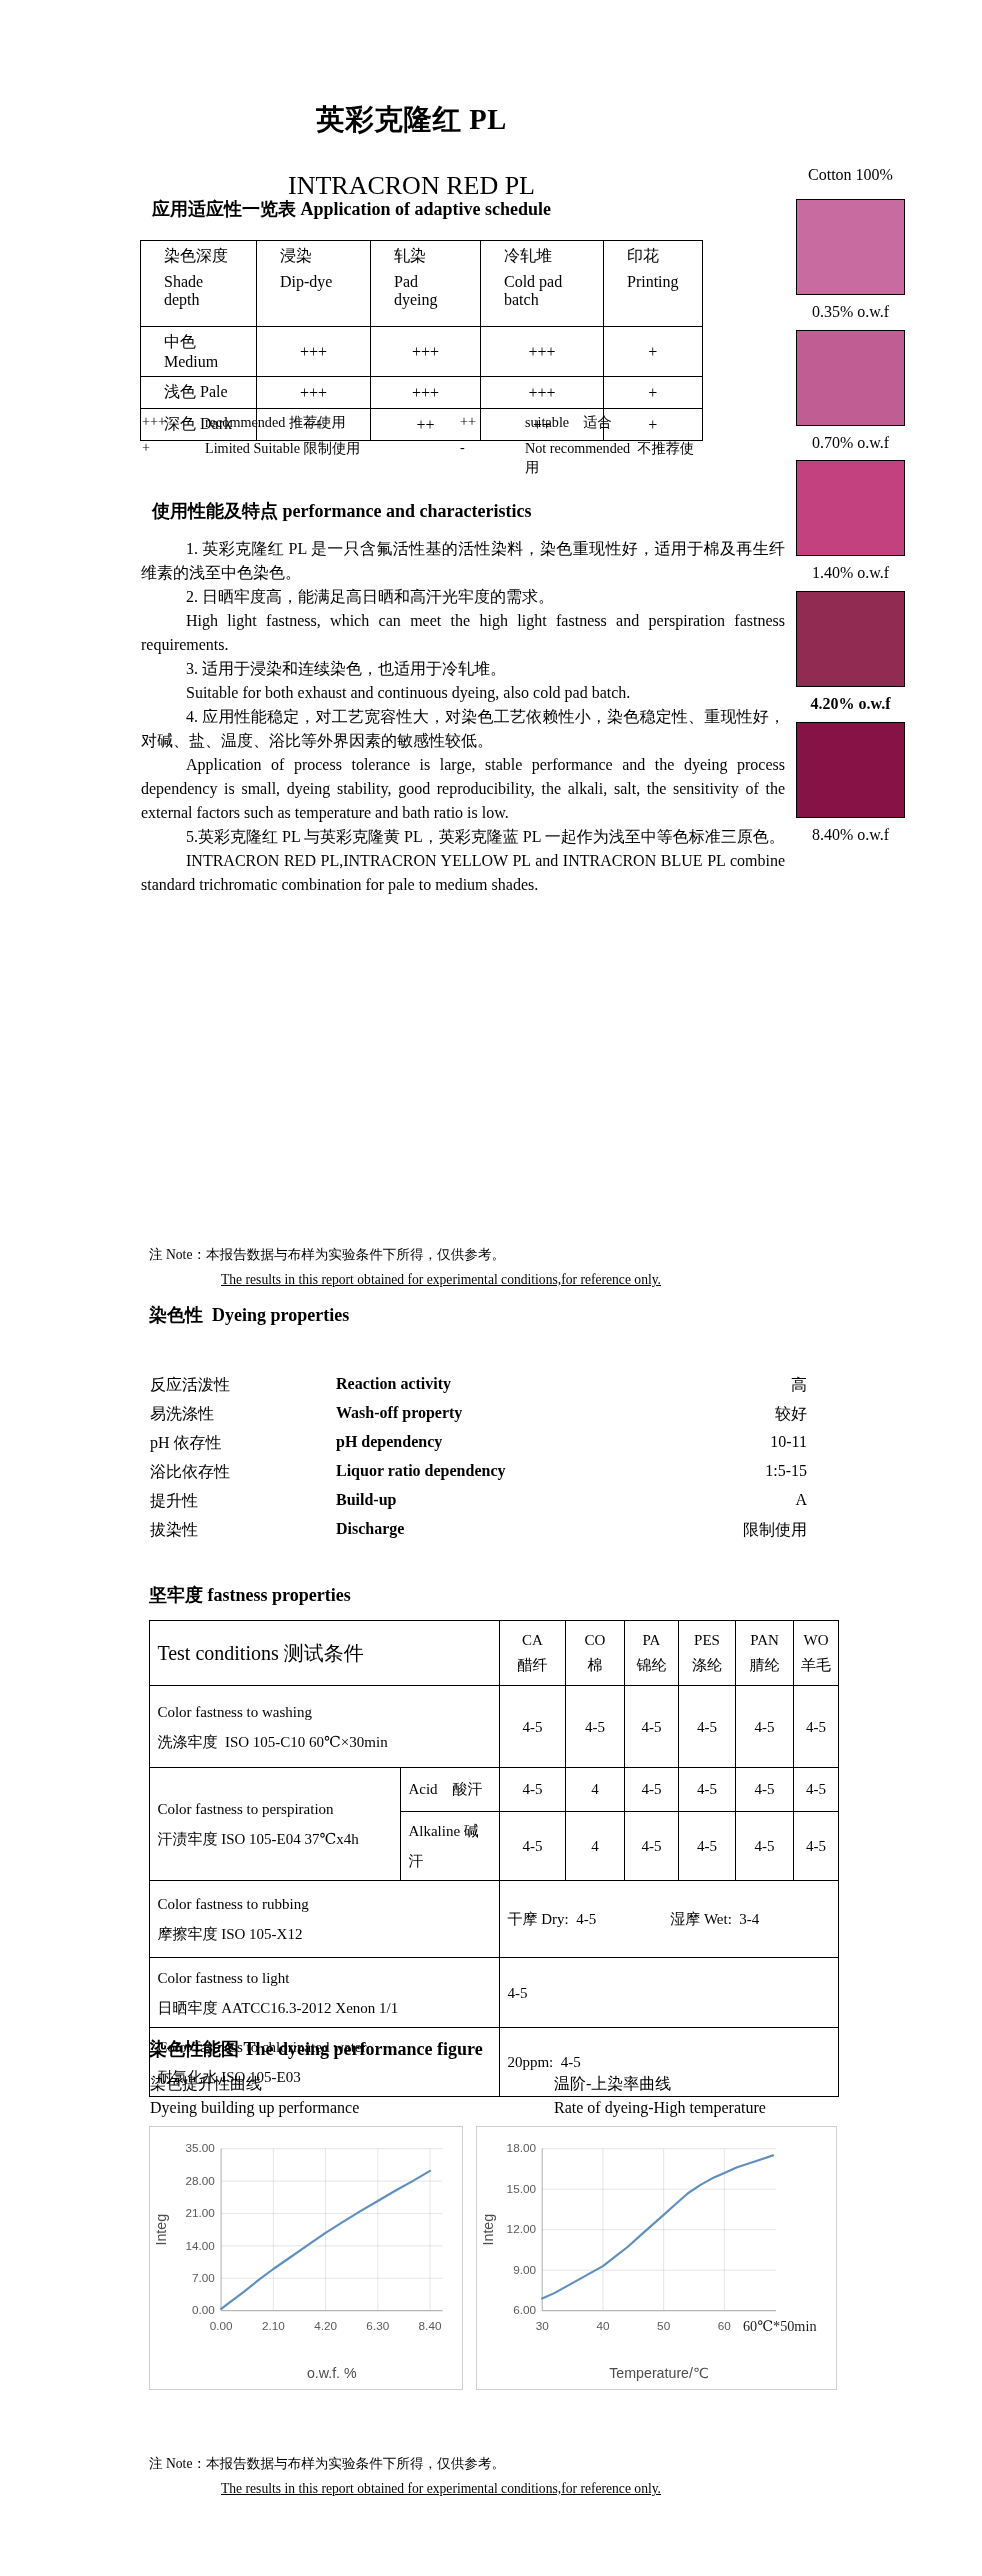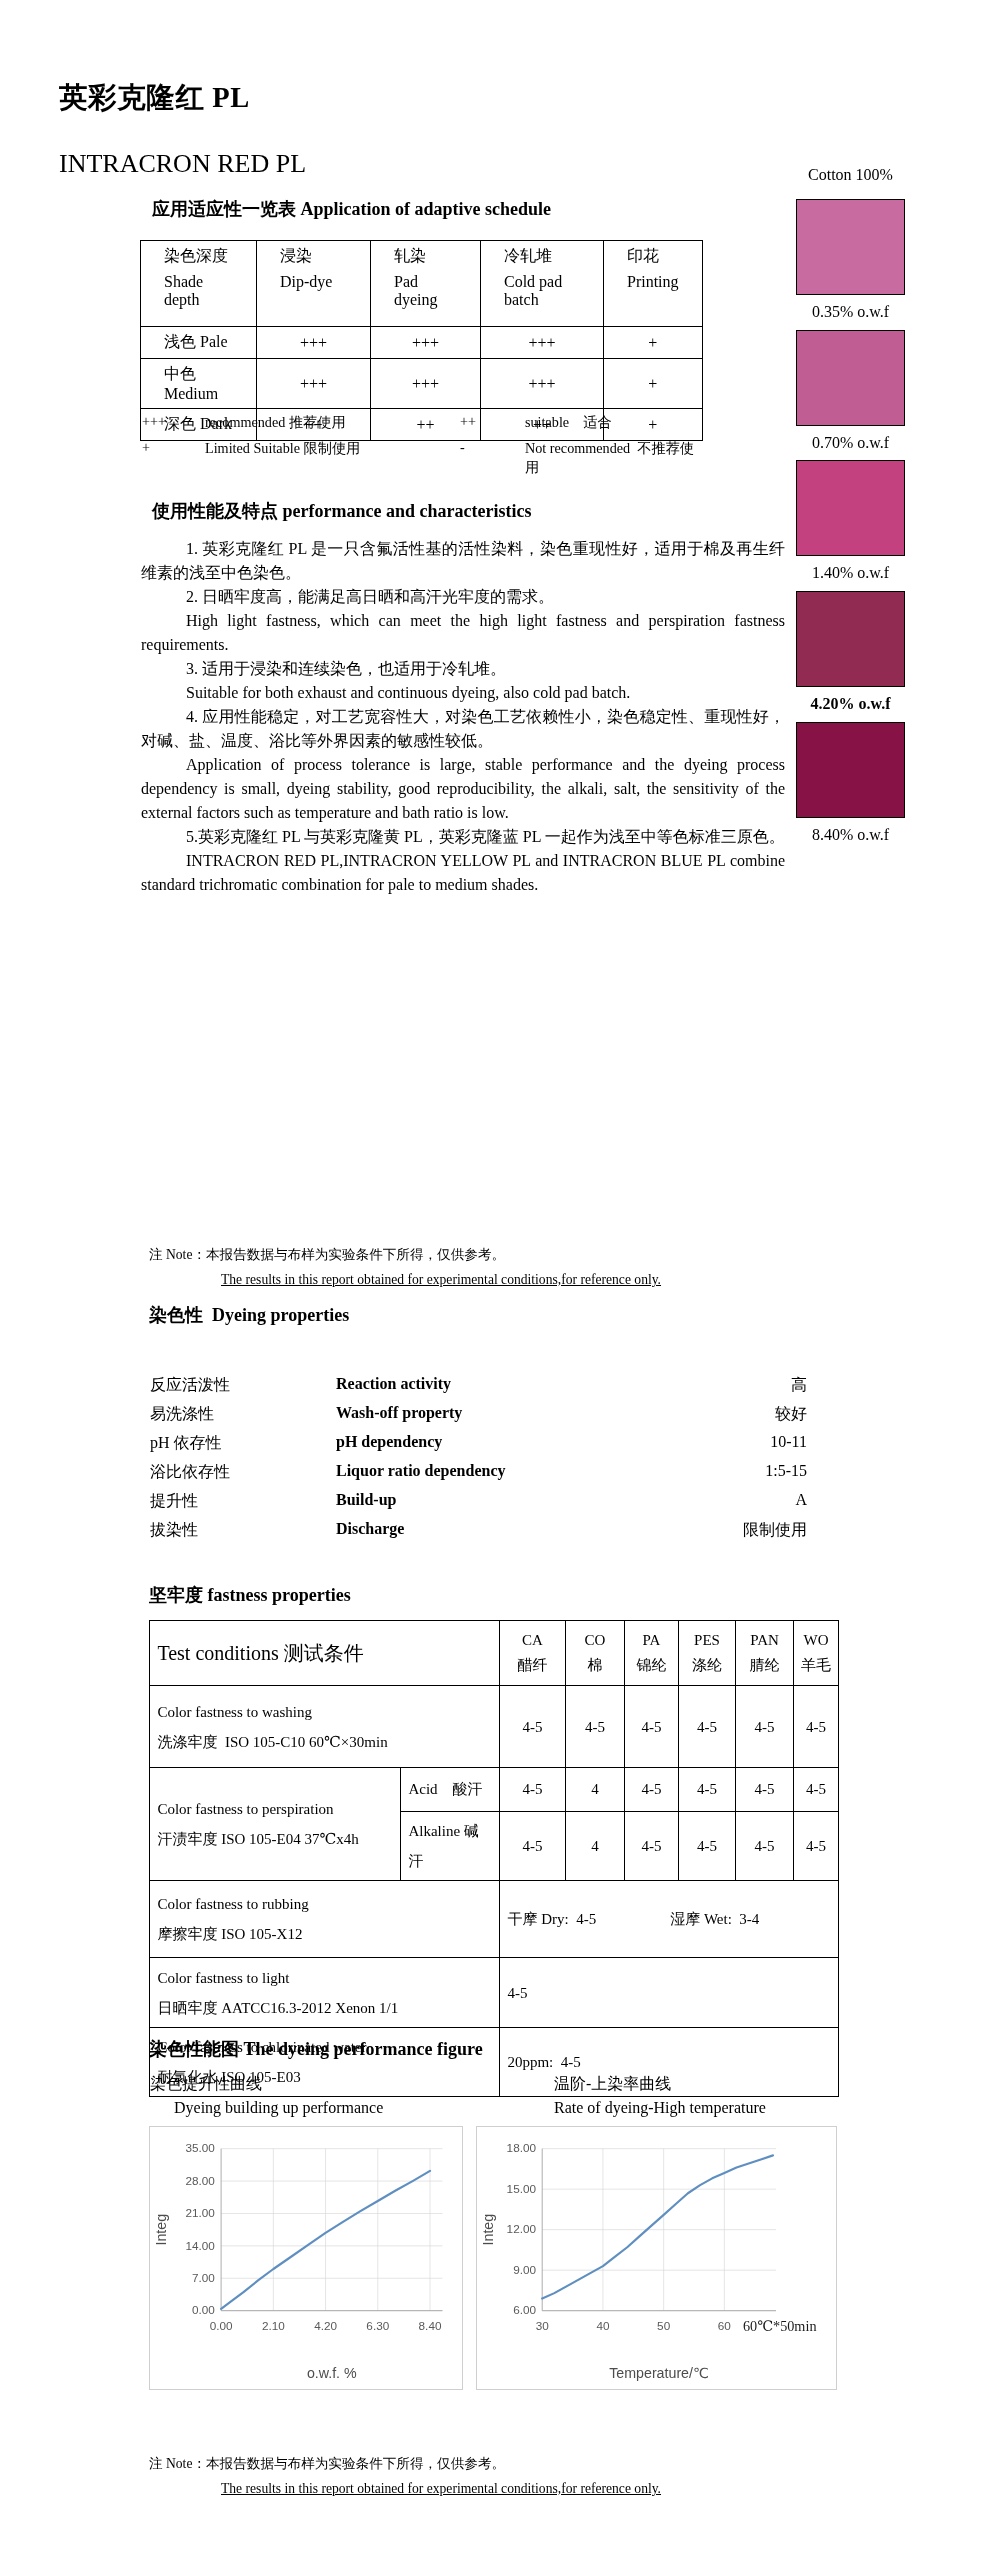--- a/index.html
+++ b/index.html
@@ -1,19 +1,19 @@
 <!DOCTYPE html>
 <html style="font-size:10px"><head>
 <meta charset="utf-8">
 <style>
   html,body{margin:0;padding:0;background:#ffffff;}
   .page{position:relative;width:982px;height:2576px;background:#fff;
         font-family:"Liberation Serif","DejaVu Serif",serif;color:#000;overflow:hidden;}
   .abs{position:absolute;}
-  .center{}
+  .center{text-align:center;margin-top:22px;}
   .pre{white-space:pre-wrap;}
   .bold{font-weight:bold;}
 
   .title{top:79px;left:59px;width:705px;font-size:28.5px;font-weight:bold;letter-spacing:0.6px;}
   .subtitle{top:149px;left:59px;width:705px;font-size:26px;font-weight:normal;}
 
   .h{font-size:18px;font-weight:bold;}
   .adaptive-heading{top:197px;left:152px;text-align:center;}
   .perf-heading{top:499px;left:152px;}
   .dyeing-heading{top:1303px;left:149px;}
@@ -102,28 +102,28 @@
       <th>
             <div>冷轧堆</div>
             <div class="en">Cold pad batch</div>
           </th>
       <th>
             <div>印花</div>
             <div class="en">Printing</div>
           </th>
     </tr>
     <tr>
+      <td>中色 Medium</td>
+      <td class="val">+++</td>
+      <td class="val">+++</td>
+      <td class="val">+++</td>
+      <td class="val">+</td>
+    </tr>
+    <tr>
       <td>浅色 Pale</td>
-      <td class="val">+++</td>
-      <td class="val">+++</td>
-      <td class="val">+++</td>
-      <td class="val">+</td>
-    </tr>
-    <tr>
-      <td>中色 Medium</td>
       <td class="val">+++</td>
       <td class="val">+++</td>
       <td class="val">+++</td>
       <td class="val">+</td>
     </tr>
     <tr>
       <td>深色 Dark</td>
       <td class="val">++</td>
       <td class="val">++</td>
       <td class="val">++</td>
@@ -290,21 +290,21 @@
             <div>Color fastness to chlorinated water</div>
             <div>耐氯化水 ISO 105-E03</div>
           </td>
       <td colspan="6" class="pre">20ppm:  4-5</td>
     </tr>
   </tbody>
     </table>
 
   <div class="abs h fig-heading">染色性能图 The dyeing performance figure</div>
   <div class="abs figsub" style="top:2074px;left:150px;">染色提升性曲线</div>
-  <div class="abs figsub" style="top:2099px;left:150px;margin-left:24px;">Dyeing building up performance</div>
+  <div class="abs figsub" style="top:2099px;left:150px;">Dyeing building up performance</div>
   <div class="abs figsub" style="top:2074px;left:554px;">温阶-上染率曲线</div>
   <div class="abs figsub" style="top:2099px;left:554px;">Rate of dyeing-High temperature</div>
 
   <div class="abs chart-box chart-left">
     <svg width="311" height="261" viewBox="0 0 503 422">
         <line x1="115" y1="297" x2="473" y2="297" stroke="#d4d4d4" stroke-width="1"></line>
         <text x="105" y="303" text-anchor="end" class="tick">0.00</text>
         <line x1="115" y1="244.6" x2="473" y2="244.6" stroke="#d4d4d4" stroke-width="1"></line>
         <text x="105" y="250.6" text-anchor="end" class="tick">7.00</text>
         <line x1="115" y1="192.2" x2="473" y2="192.2" stroke="#d4d4d4" stroke-width="1"></line>

